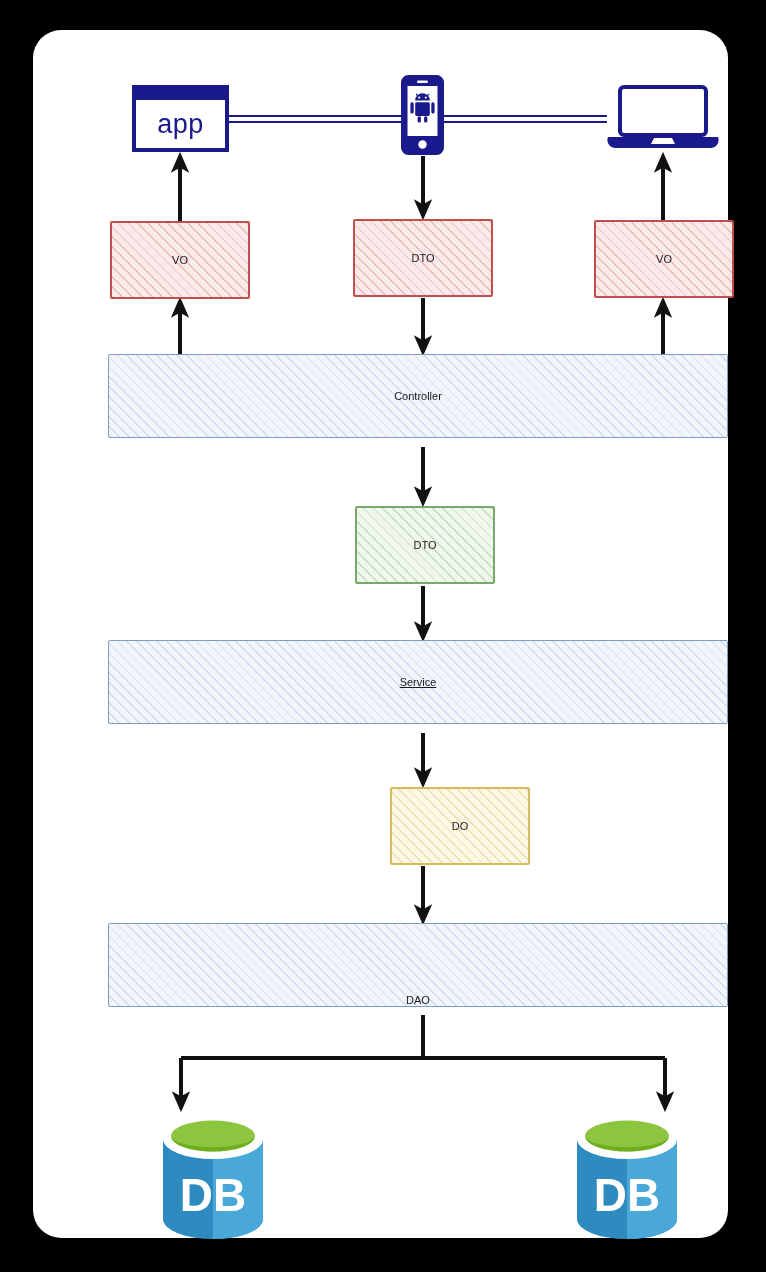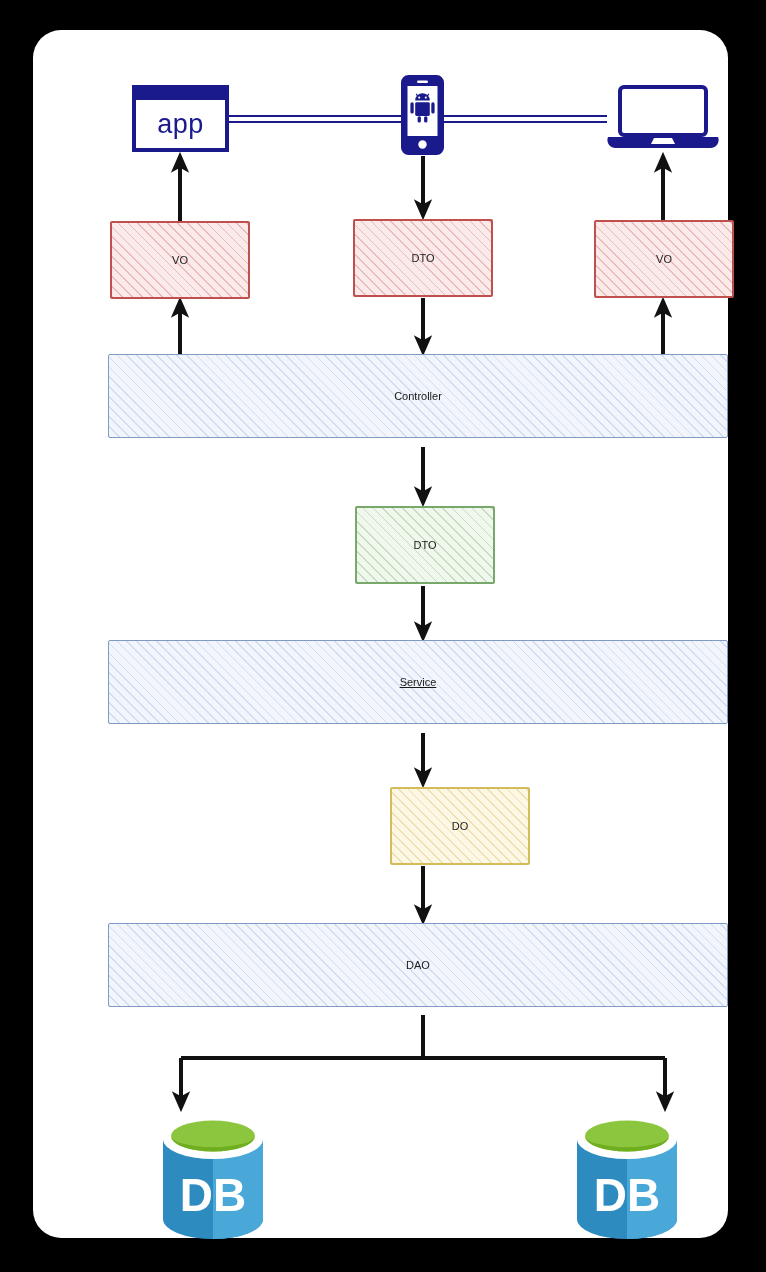--- a/index.html
+++ b/index.html
@@ -118,21 +118,21 @@
     background-color: #f2f6fc;
     background-image: repeating-linear-gradient(45deg,
        rgba(130,163,211,.30) 0px, rgba(130,163,211,.30) 1.2px,
        rgba(255,255,255,0) 1.2px, rgba(255,255,255,0) 7px);
   }
 
   
   .bar { left: 75px; width: 620px; height: 84px; }
   .bar-controller { top: 324px; }
   .bar-service    { top: 610px; text-decoration: underline; }
-  .bar-dao        { top: 893px; }
+  .bar-dao        { top: 893px; align-items: flex-end; }
 
   .obj-small { width: 140px; height: 78px; }
   .vo-left   { left: 77px;  top: 191px; }
   .dto-mid   { left: 320px; top: 189px; }
   .vo-right  { left: 561px; top: 190px; }
   .dto-green { left: 322px; top: 476px; }
   .do-yellow { left: 322px; top: 757px; margin-left: 35px; }
 
   
   .db {

